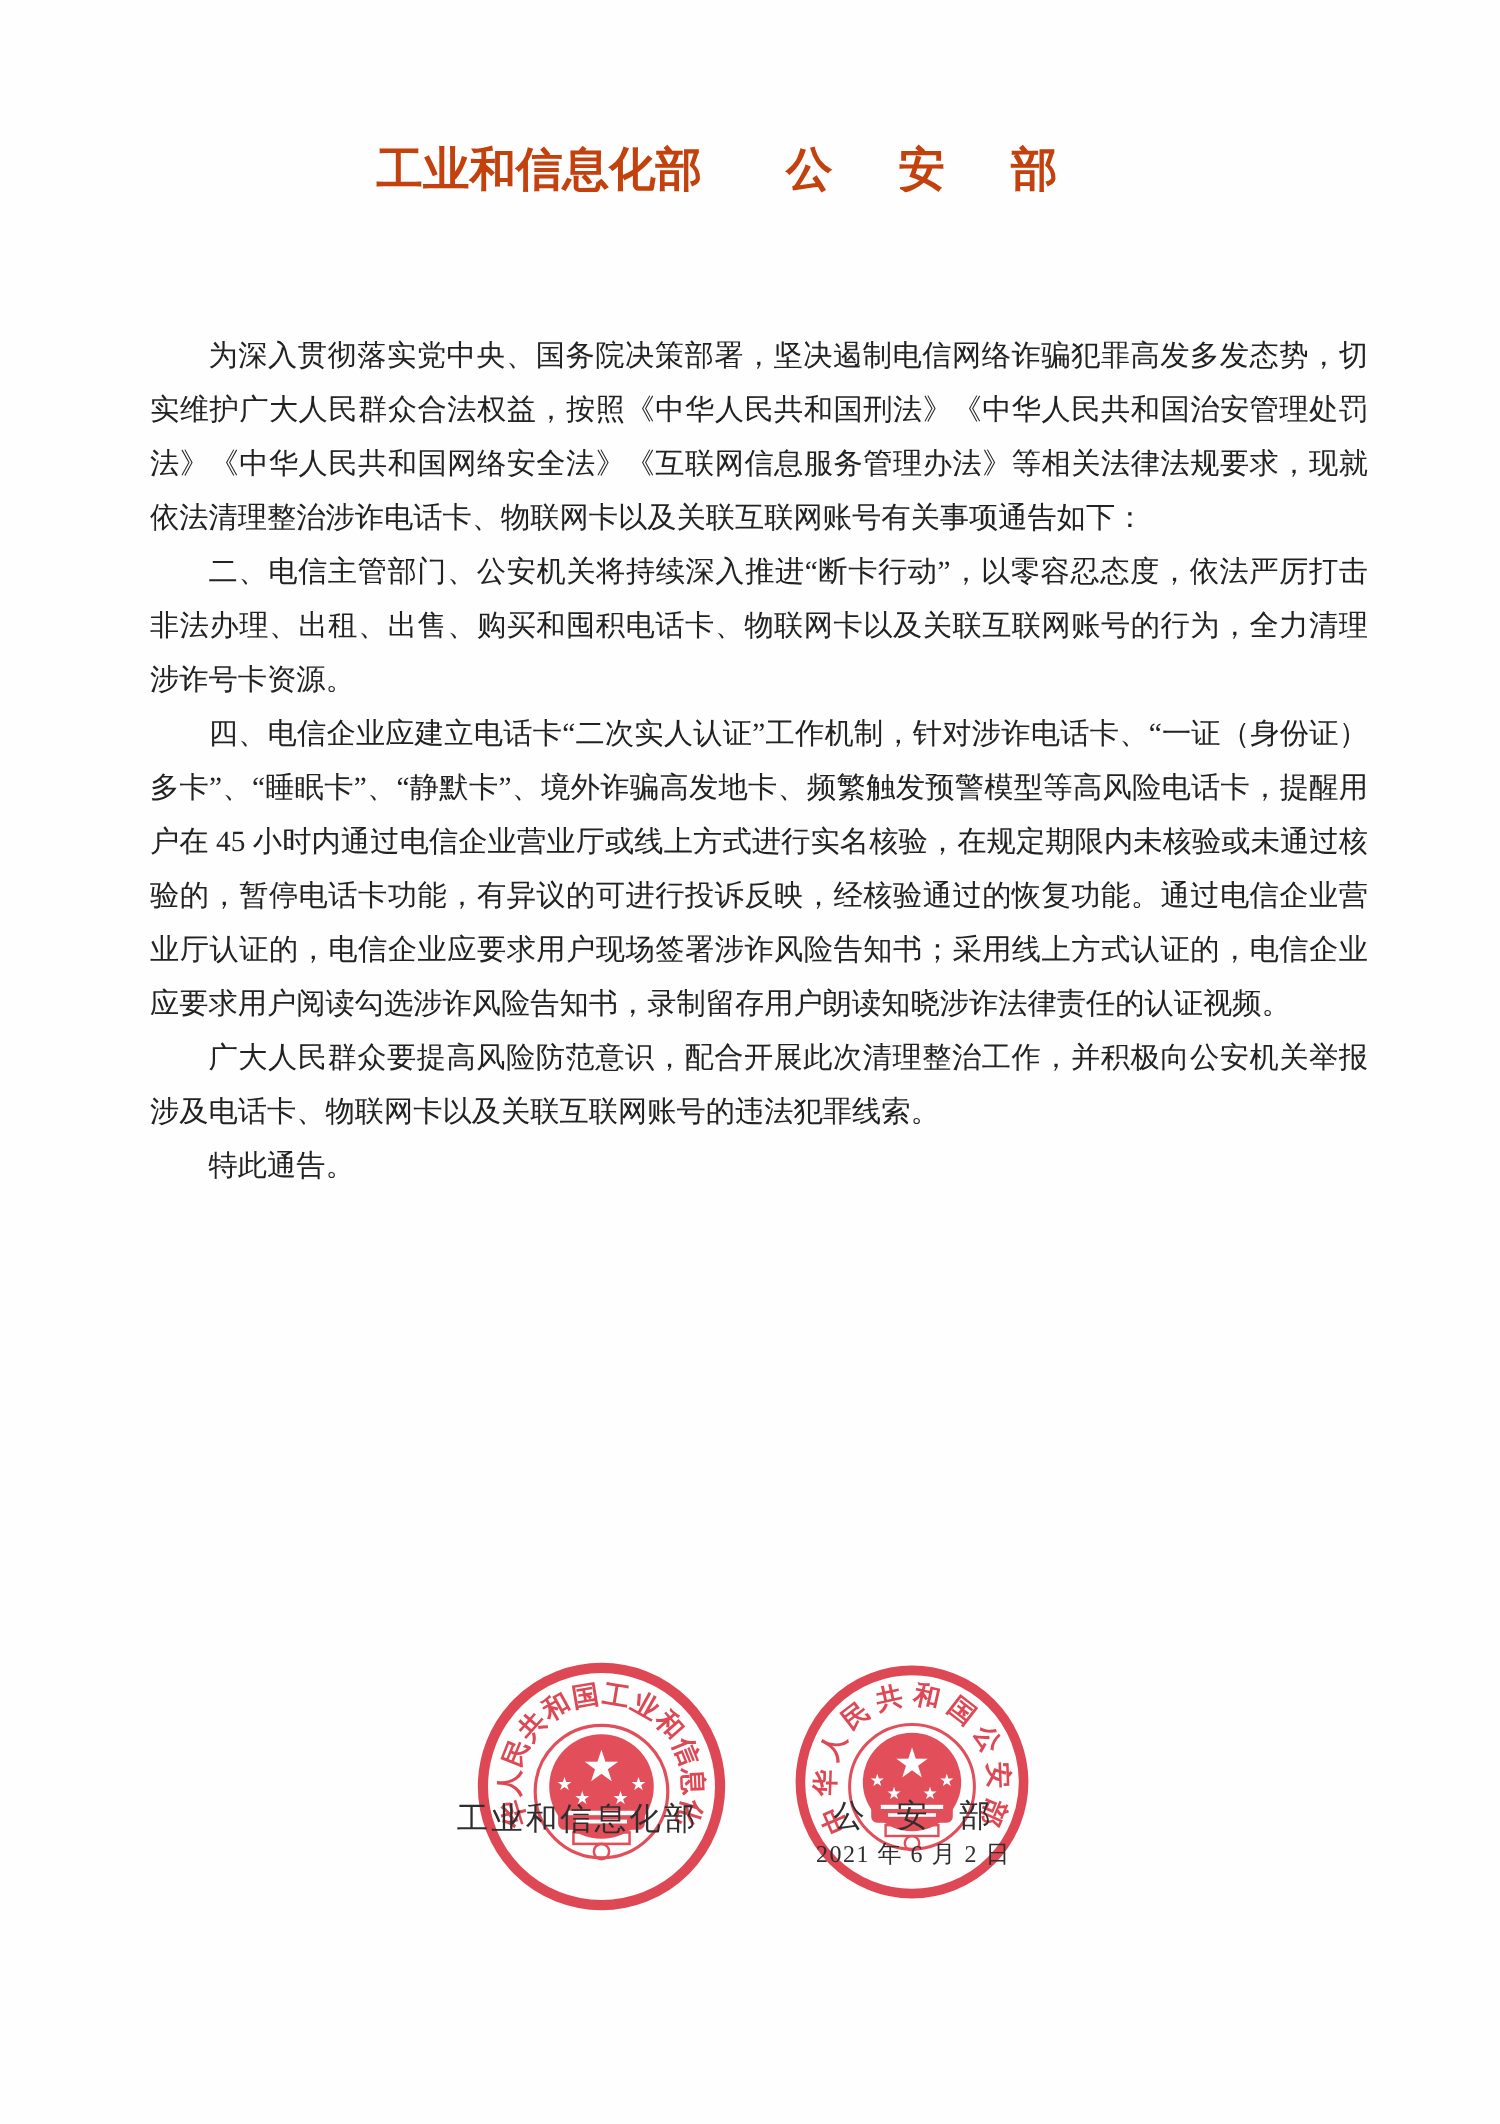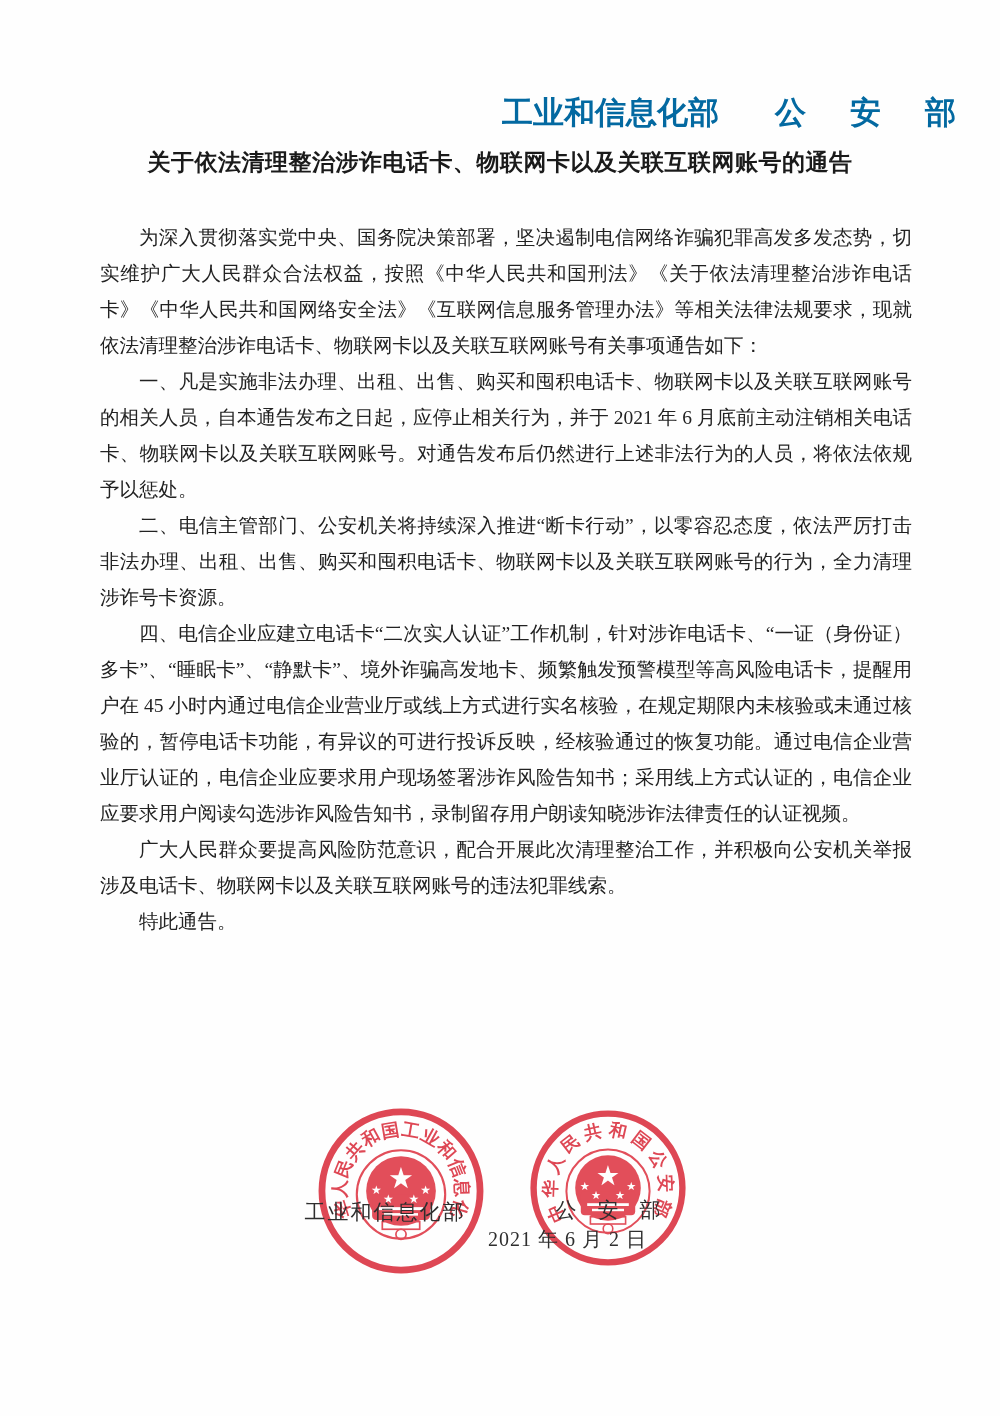--- a/index.html
+++ b/index.html
@@ -11,24 +11,24 @@
     margin: 0 auto;
     background: #fefefe;
     font-family: "Liberation Serif", serif;
     overflow: hidden;
   }
   .ministries {
     position: absolute;
     top: 92px;
     left: 0;
     width: 100%;
-    text-align: right;
+    text-align: center;
     font-size: 31px;
     font-weight: bold;
-    color: #0369a1;
+    color: #c2410c;
     white-space: nowrap;
   }
   .ministry-right {
     margin-left: 56px;
     letter-spacing: 44px;
   }
   .doc-title {
     position: absolute;
     top: 147px;
     left: 0;
@@ -79,42 +79,40 @@
     position: absolute;
     text-align: center;
     color: #2e2e2e;
     font-size: 21px;
     white-space: nowrap;
   }
   .sig-miit { left: 300px; top: 1198px; width: 170px; letter-spacing: 2px; }
   .sig-mps  { left: 528px; top: 1196px; width: 160px; letter-spacing: 21px; text-indent: 21px; }
   .seal-date {
     position: absolute;
-    left: 488px; top: 1226px; width: 186px;
-    text-align: left;
+    left: 516px; top: 1226px; width: 186px;
+    text-align: center;
     color: #2e2e2e;
-    font-size: 20px;
+    font-size: 16px;
     letter-spacing: 1px;
     white-space: nowrap;
   }
 </style>
 </head>
 <body>
 
 <div class="page">
 
   <div class="ministries">
     <span class="ministry-left">工业和信息化部</span><span class="ministry-right">公安部</span>
   </div>
 
-  <h1 class="doc-title">关于依法清理整治涉诈电话卡、物联网卡以及关联互联网账号的通告</h1>
 
   <div class="body-text">
-    <p>为深入贯彻落实党中央、国务院决策部署，坚决遏制电信网络诈骗犯罪高发多发态势，切实维护广大人民群众合法权益，按照《中华人民共和国刑法》《关于依法清理整治涉诈电话卡》《中华人民共和国网络安全法》《互联网信息服务管理办法》等相关法律法规要求，现就依法清理整治涉诈电话卡、物联网卡以及关联互联网账号有关事项通告如下：</p>
-    <p>一、凡是实施非法办理、出租、出售、购买和囤积电话卡、物联网卡以及关联互联网账号的相关人员，自本通告发布之日起，应停止相关行为，并于 2021 年 6 月底前主动注销相关电话卡、物联网卡以及关联互联网账号。对通告发布后仍然进行上述非法行为的人员，将依法依规予以惩处。</p>
+    <p>为深入贯彻落实党中央、国务院决策部署，坚决遏制电信网络诈骗犯罪高发多发态势，切实维护广大人民群众合法权益，按照《中华人民共和国刑法》《中华人民共和国治安管理处罚法》《中华人民共和国网络安全法》《互联网信息服务管理办法》等相关法律法规要求，现就依法清理整治涉诈电话卡、物联网卡以及关联互联网账号有关事项通告如下：</p>
     <p>二、电信主管部门、公安机关将持续深入推进“断卡行动”，以零容忍态度，依法严厉打击非法办理、出租、出售、购买和囤积电话卡、物联网卡以及关联互联网账号的行为，全力清理涉诈号卡资源。</p>
     <p>四、电信企业应建立电话卡“二次实人认证”工作机制，针对涉诈电话卡、“一证（身份证）多卡”、“睡眠卡”、“静默卡”、境外诈骗高发地卡、频繁触发预警模型等高风险电话卡，提醒用户在 45 小时内通过电信企业营业厅或线上方式进行实名核验，在规定期限内未核验或未通过核验的，暂停电话卡功能，有异议的可进行投诉反映，经核验通过的恢复功能。通过电信企业营业厅认证的，电信企业应要求用户现场签署涉诈风险告知书；采用线上方式认证的，电信企业应要求用户阅读勾选涉诈风险告知书，录制留存用户朗读知晓涉诈法律责任的认证视频。</p>
     <p>广大人民群众要提高风险防范意识，配合开展此次清理整治工作，并积极向公安机关举报涉及电话卡、物联网卡以及关联互联网账号的违法犯罪线索。</p>
     <p>特此通告。</p>
   </div>
 
   <div class="seal seal-left">
     <svg class="seal-svg" viewBox="0 0 200 200">
       <circle class="ring" cx="100" cy="100" r="93"></circle>
       <defs>

